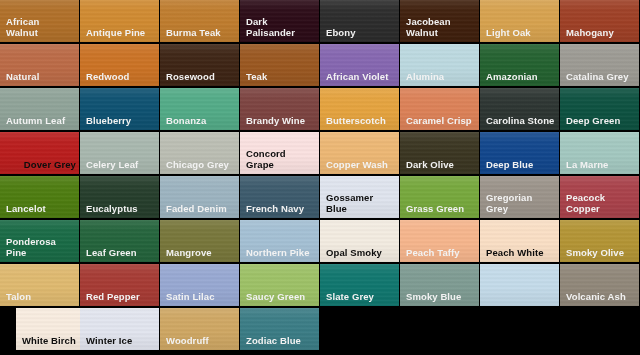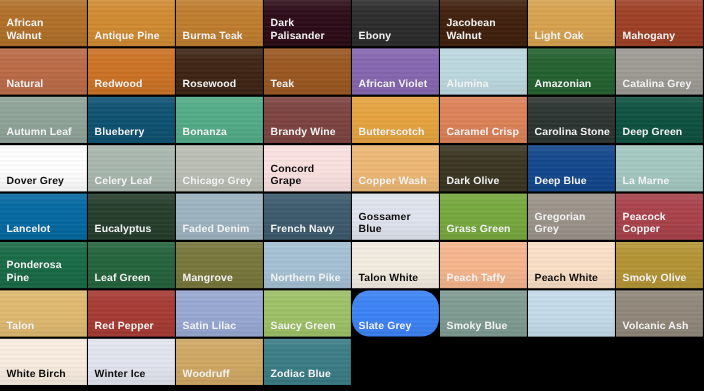--- a/index.html
+++ b/index.html
@@ -199,21 +199,21 @@
     <div class="swatch light-text" style="background-color: rgb(44, 52, 49);">
       <span class="grain"></span>
       <span class="sheen"></span>
       <span class="label">Carolina Stone</span>
     </div>
     <div class="swatch light-text" style="background-color: rgb(12, 81, 64);">
       <span class="grain"></span>
       <span class="sheen"></span>
       <span class="label">Deep Green</span>
     </div>
-    <div class="swatch dark-text" style="background-color: #ffffff;">
+    <div class="swatch dark-text" style="background-color: #b91c1c; text-align: right;">
       <span class="grain"></span>
       <span class="sheen"></span>
       <span class="label">Dover Grey</span>
     </div>
     <div class="swatch light-text" style="background-color: rgb(168, 183, 174);">
       <span class="grain"></span>
       <span class="sheen"></span>
       <span class="label">Celery Leaf</span>
     </div>
     <div class="swatch light-text" style="background-color: rgb(187, 190, 179);">
@@ -240,21 +240,21 @@
     <div class="swatch light-text" style="background-color: rgb(17, 70, 140); text-decoration: underline;">
       <span class="grain"></span>
       <span class="sheen"></span>
       <span class="label">Deep Blue</span>
     </div>
     <div class="swatch light-text" style="background-color: rgb(163, 200, 192);">
       <span class="grain"></span>
       <span class="sheen"></span>
       <span class="label">La Marne</span>
     </div>
-    <div class="swatch light-text" style="background-color: #0369a1;">
+    <div class="swatch light-text" style="background-color: #4d7c0f;">
       <span class="grain"></span>
       <span class="sheen"></span>
       <span class="label">Lancelot</span>
     </div>
     <div class="swatch light-text" style="background-color: rgb(37, 61, 43);">
       <span class="grain"></span>
       <span class="sheen"></span>
       <span class="label">Eucalyptus</span>
     </div>
     <div class="swatch light-text" style="background-color: rgb(156, 179, 192);">
@@ -307,21 +307,21 @@
       <span class="label">Mangrove</span>
     </div>
     <div class="swatch light-text" style="background-color: rgb(164, 192, 212);">
       <span class="grain"></span>
       <span class="sheen"></span>
       <span class="label">Northern Pike</span>
     </div>
     <div class="swatch dark-text" style="background-color: rgb(243, 236, 225);">
       <span class="grain"></span>
       <span class="sheen"></span>
-      <span class="label">Talon White</span>
+      <span class="label">Opal Smoky</span>
     </div>
     <div class="swatch light-text" style="background-color: rgb(246, 181, 140);">
       <span class="grain"></span>
       <span class="sheen"></span>
       <span class="label">Peach Taffy</span>
     </div>
     <div class="swatch dark-text" style="background-color: rgb(250, 223, 197);">
       <span class="grain"></span>
       <span class="sheen"></span>
       <span class="label">Peach White</span>
@@ -344,40 +344,40 @@
     <div class="swatch light-text" style="background-color: rgb(151, 168, 210);">
       <span class="grain"></span>
       <span class="sheen"></span>
       <span class="label">Satin Lilac</span>
     </div>
     <div class="swatch light-text" style="background-color: rgb(157, 193, 102);">
       <span class="grain"></span>
       <span class="sheen"></span>
       <span class="label">Saucy Green</span>
     </div>
-    <div class="swatch light-text" style="background-color: #3b82f6; border-radius: 16px;">
+    <div class="swatch light-text" style="background-color: #0f766e;">
       <span class="grain"></span>
       <span class="sheen"></span>
       <span class="label">Slate Grey</span>
     </div>
     <div class="swatch light-text" style="background-color: rgb(126, 155, 146);">
       <span class="grain"></span>
       <span class="sheen"></span>
       <span class="label">Smoky Blue</span>
     </div>
     <div class="swatch light-text" style="background-color: rgb(196, 219, 234);">
       <span class="grain"></span>
       <span class="sheen"></span>
     </div>
     <div class="swatch light-text" style="background-color: rgb(144, 135, 121);">
       <span class="grain"></span>
       <span class="sheen"></span>
       <span class="label">Volcanic Ash</span>
     </div>
-    <div class="swatch dark-text" style="background-color: rgb(248, 236, 223);">
+    <div class="swatch dark-text" style="background-color: rgb(248, 236, 223); margin-left: 16px;">
       <span class="grain"></span>
       <span class="sheen"></span>
       <span class="label">White Birch</span>
     </div>
     <div class="swatch dark-text" style="background-color: rgb(226, 229, 239);">
       <span class="grain"></span>
       <span class="sheen"></span>
       <span class="label">Winter Ice</span>
     </div>
     <div class="swatch light-text" style="background-color: rgb(207, 167, 99);">

